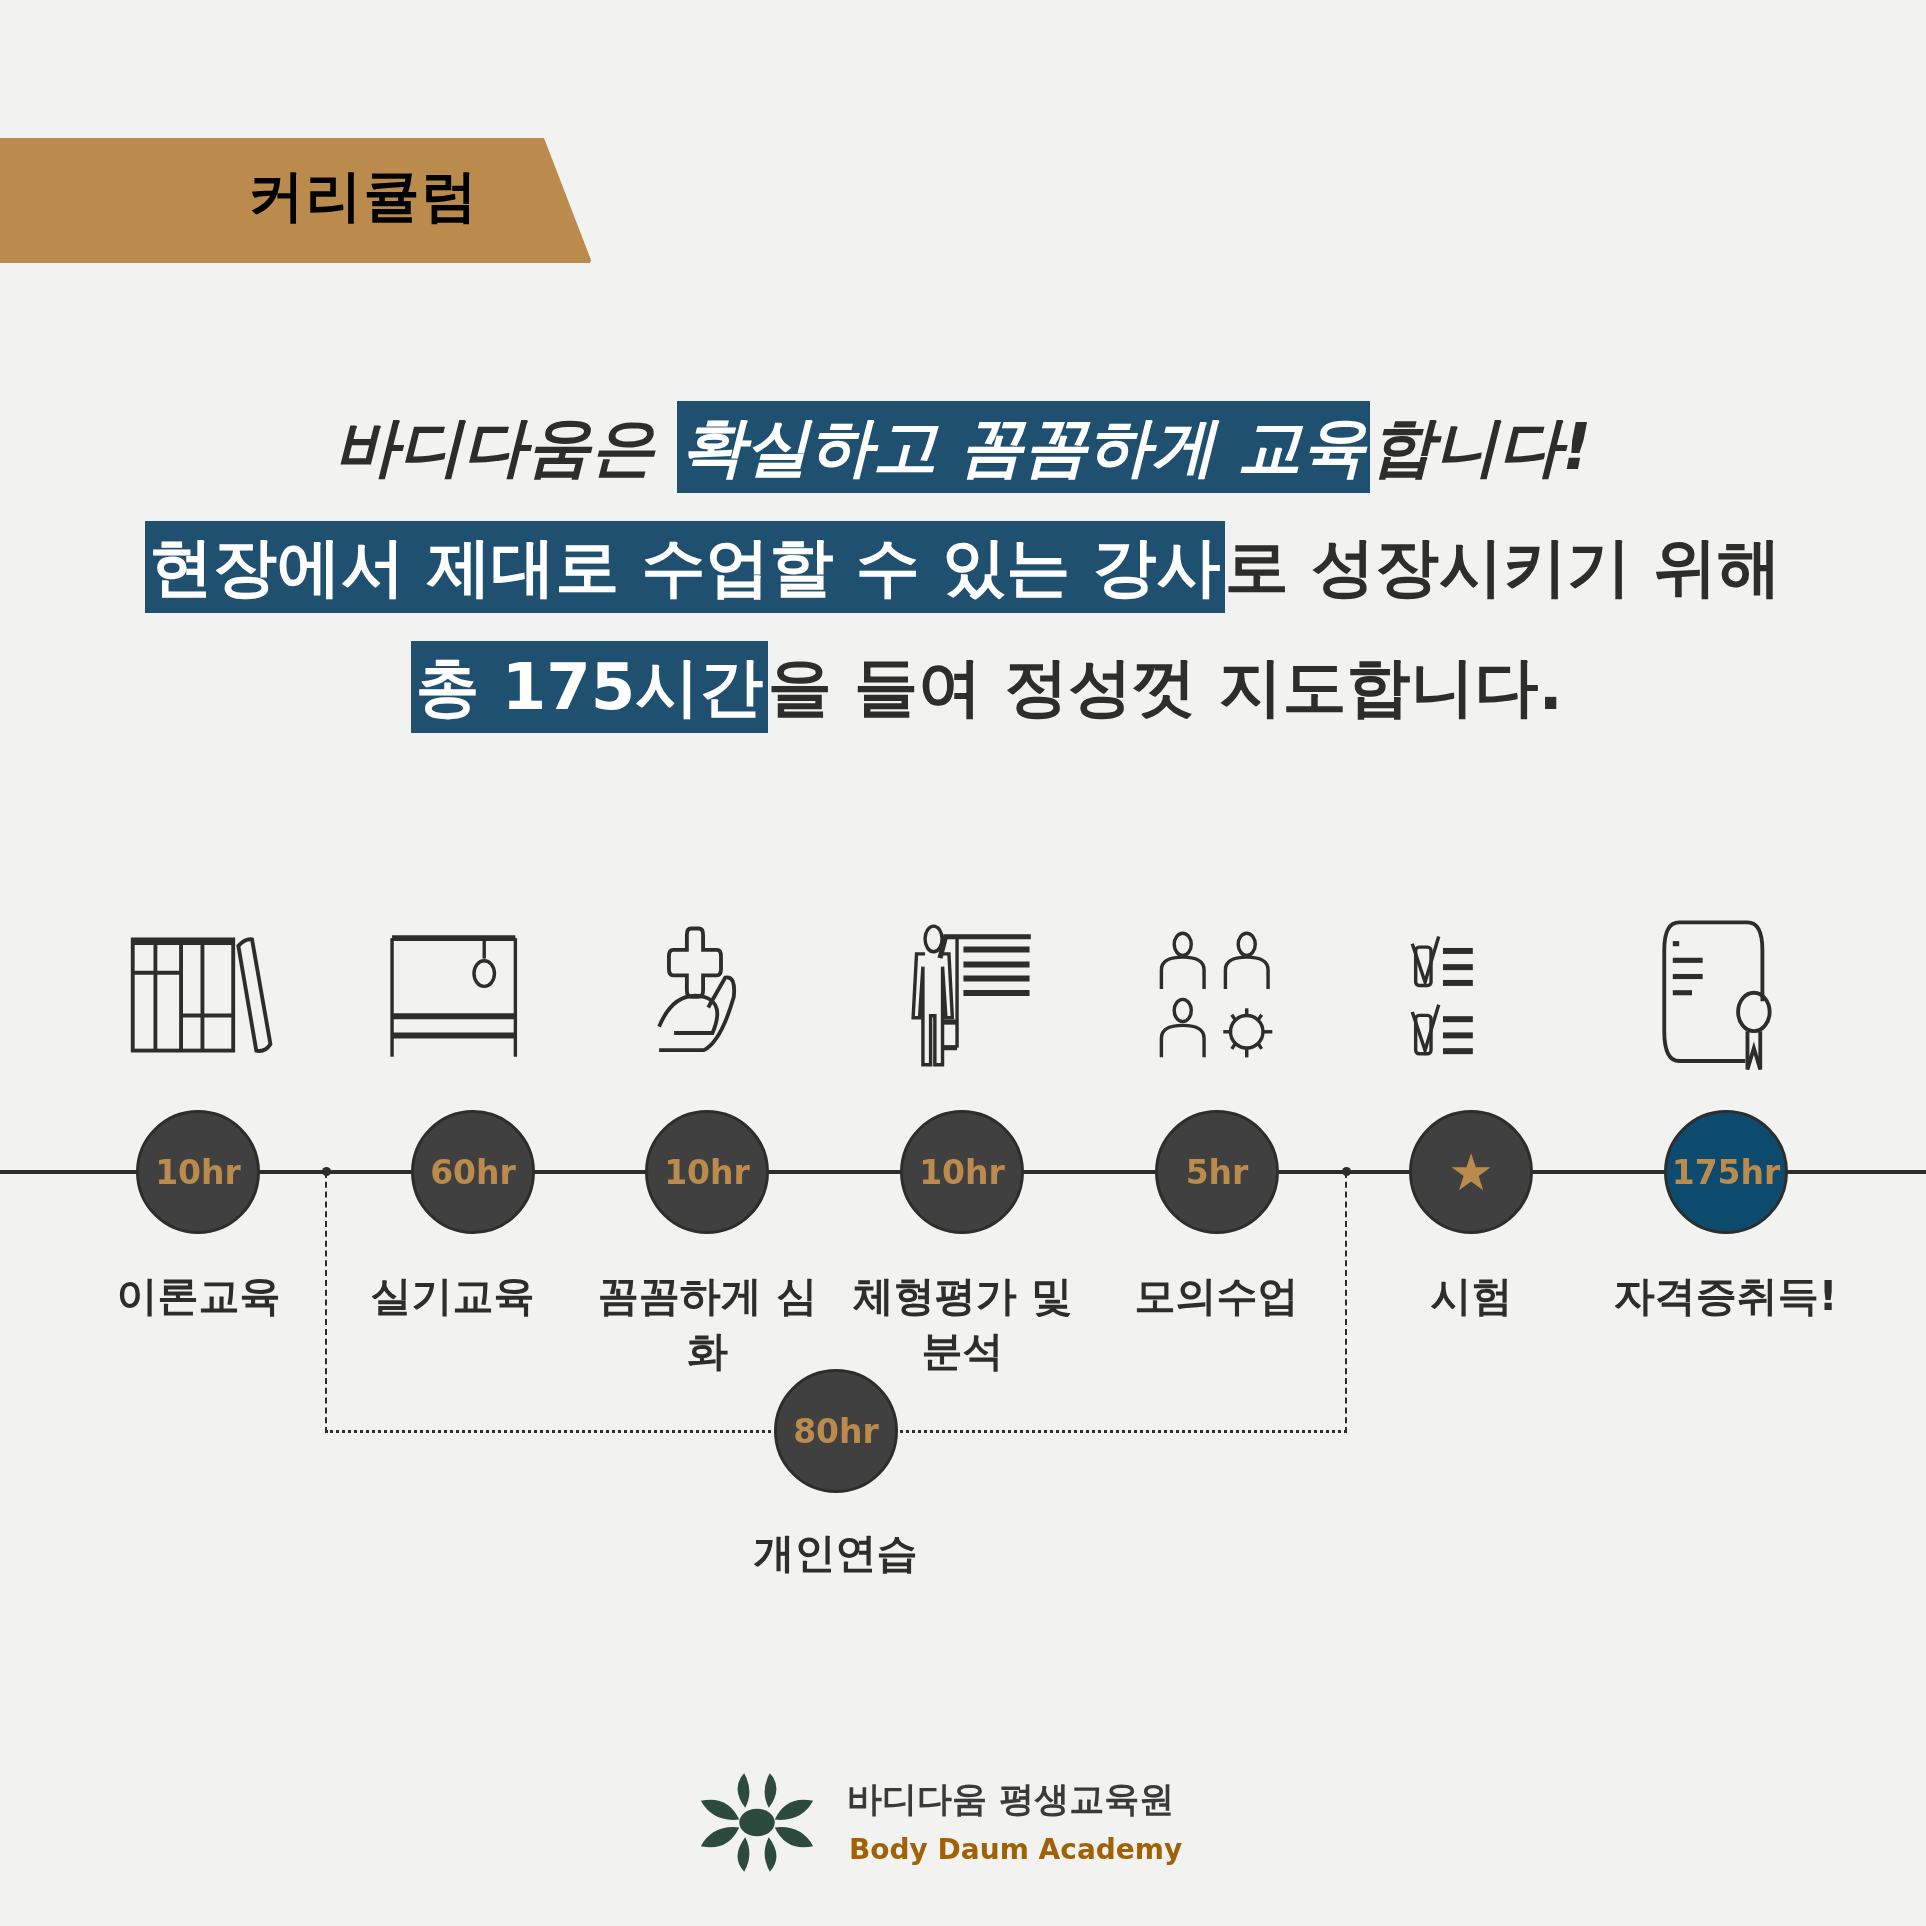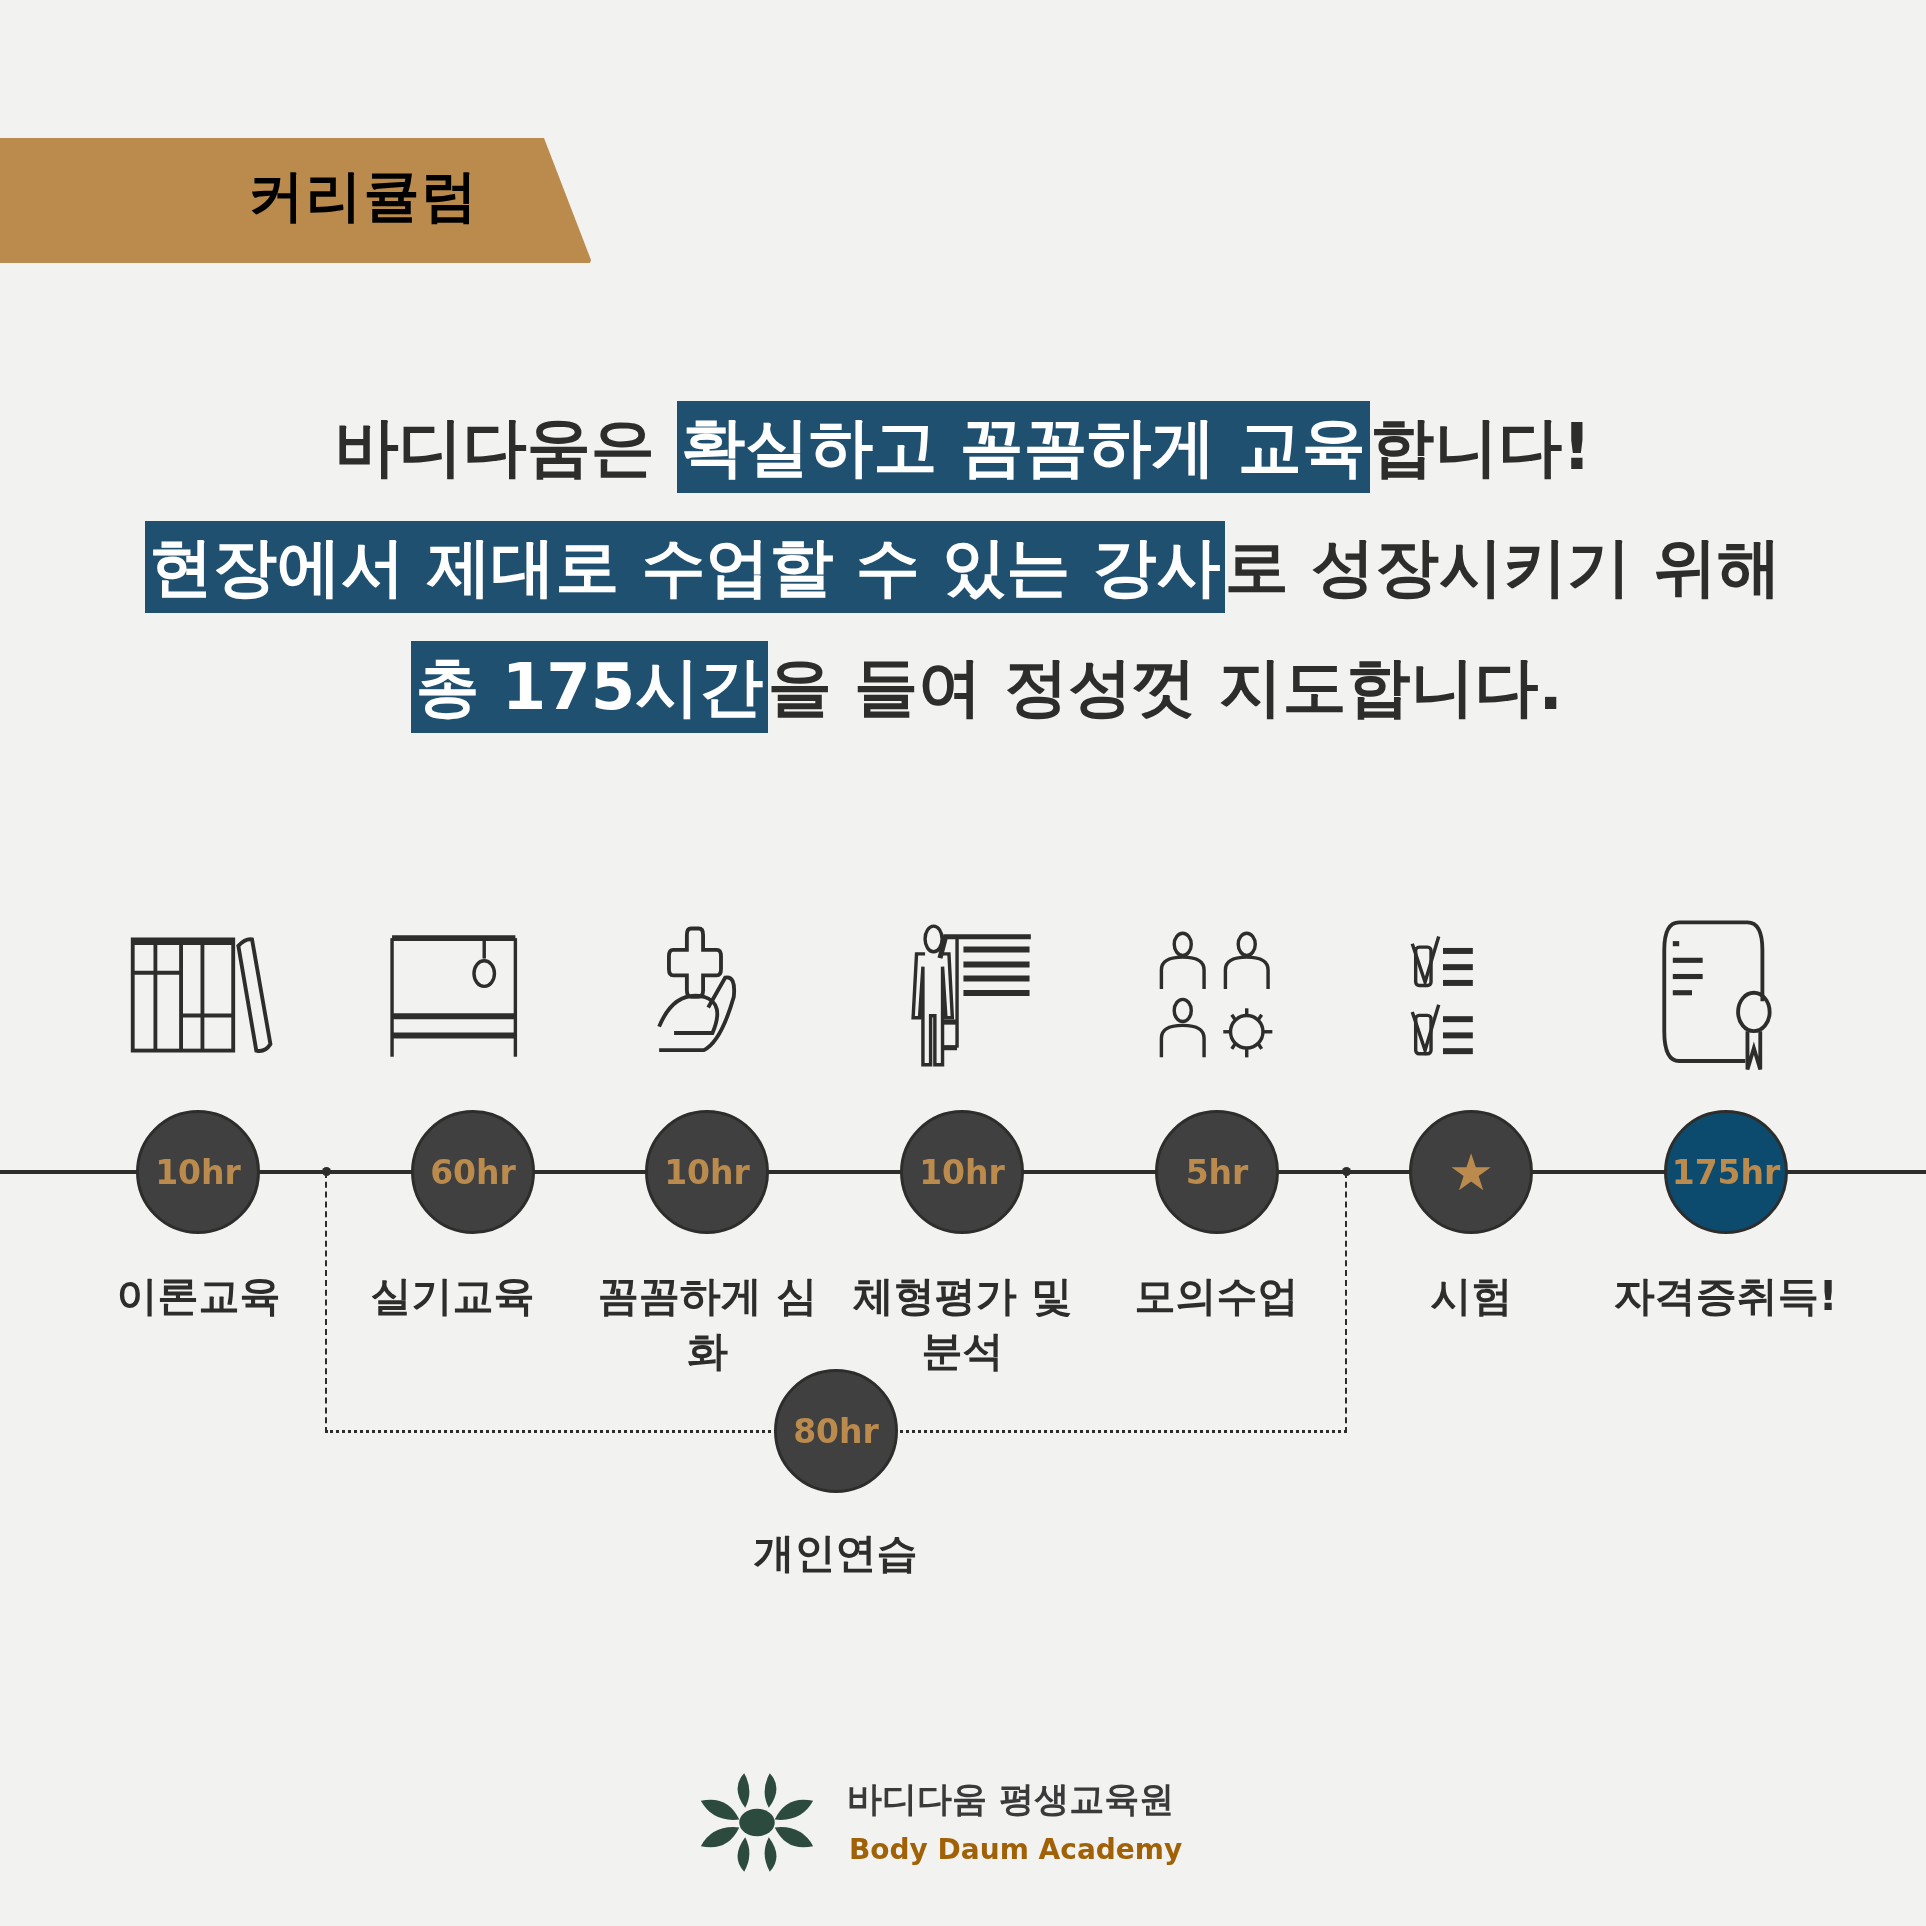--- a/index.html
+++ b/index.html
@@ -10,21 +10,21 @@
   .banner {
     position:absolute; left:0; top:138px; width:593px; height:125px;
     background:#bb8b4d;
     clip-path:polygon(0 0, 544px 0, 591px 122px, 590px 125px, 0 125px);
   }
   .banner-title {
     position:absolute; left:235px; top:159px; font-size:56px; font-weight:bold; color:#000000; letter-spacing:1.7px;margin-left:13px;
   }
   .headline { position:absolute; left:0; width:1926px; text-align:center; font-size:64px; font-weight:bold; color:#2d2d2b; line-height:1; }
   .hl { background:#1f5070; color:#fff; padding:8.6px 4.3px; }
-  .l1 { top:415px; }
+  .l1 { top:415px;font-style:italic; }
   .l2 { top:535px; }
   .l3 { top:655px;margin-left:24px; }
 
   .icon { position:absolute; }
   .icon svg { overflow:visible; }
 
   .timeline { position:absolute; left:0; top:1170px; width:1926px; height:3.9px; background:#2d2d2b; }
   .node {
     position:absolute; width:124px; height:124px; border-radius:50%;
     background:#404040; border:3.9px solid #2d2d2b; box-sizing:border-box;

